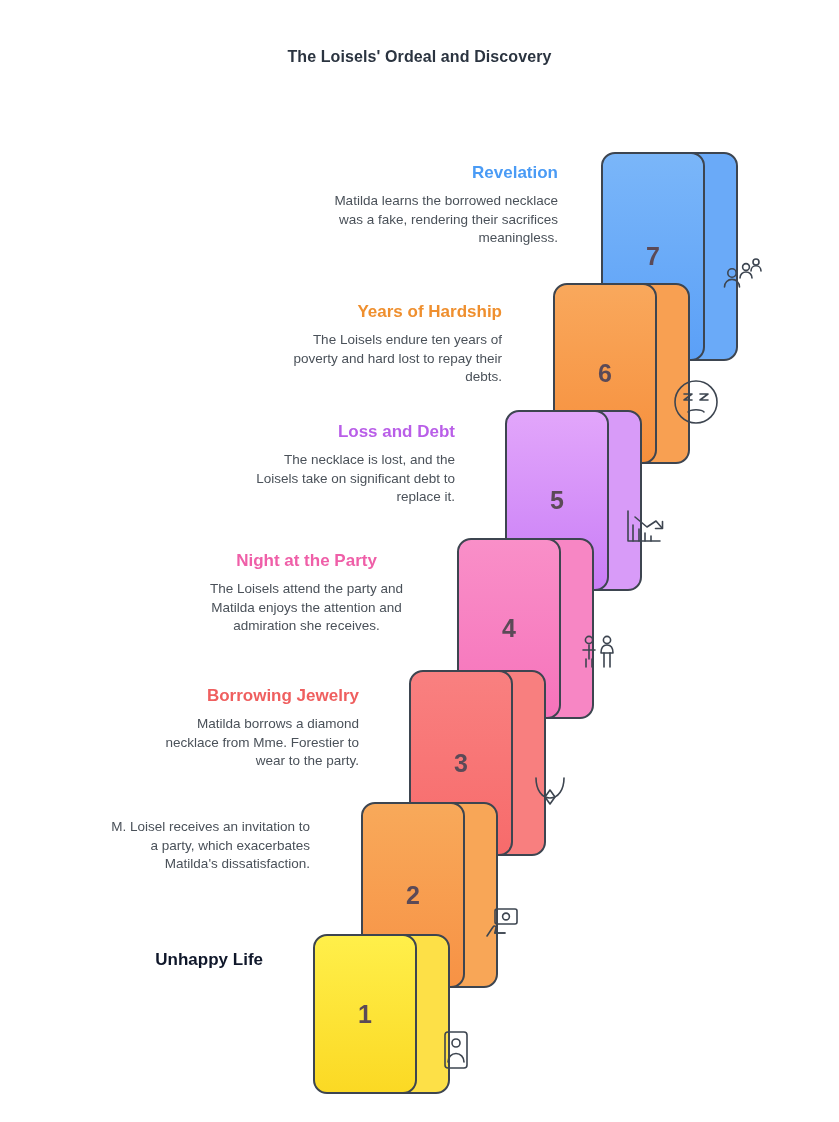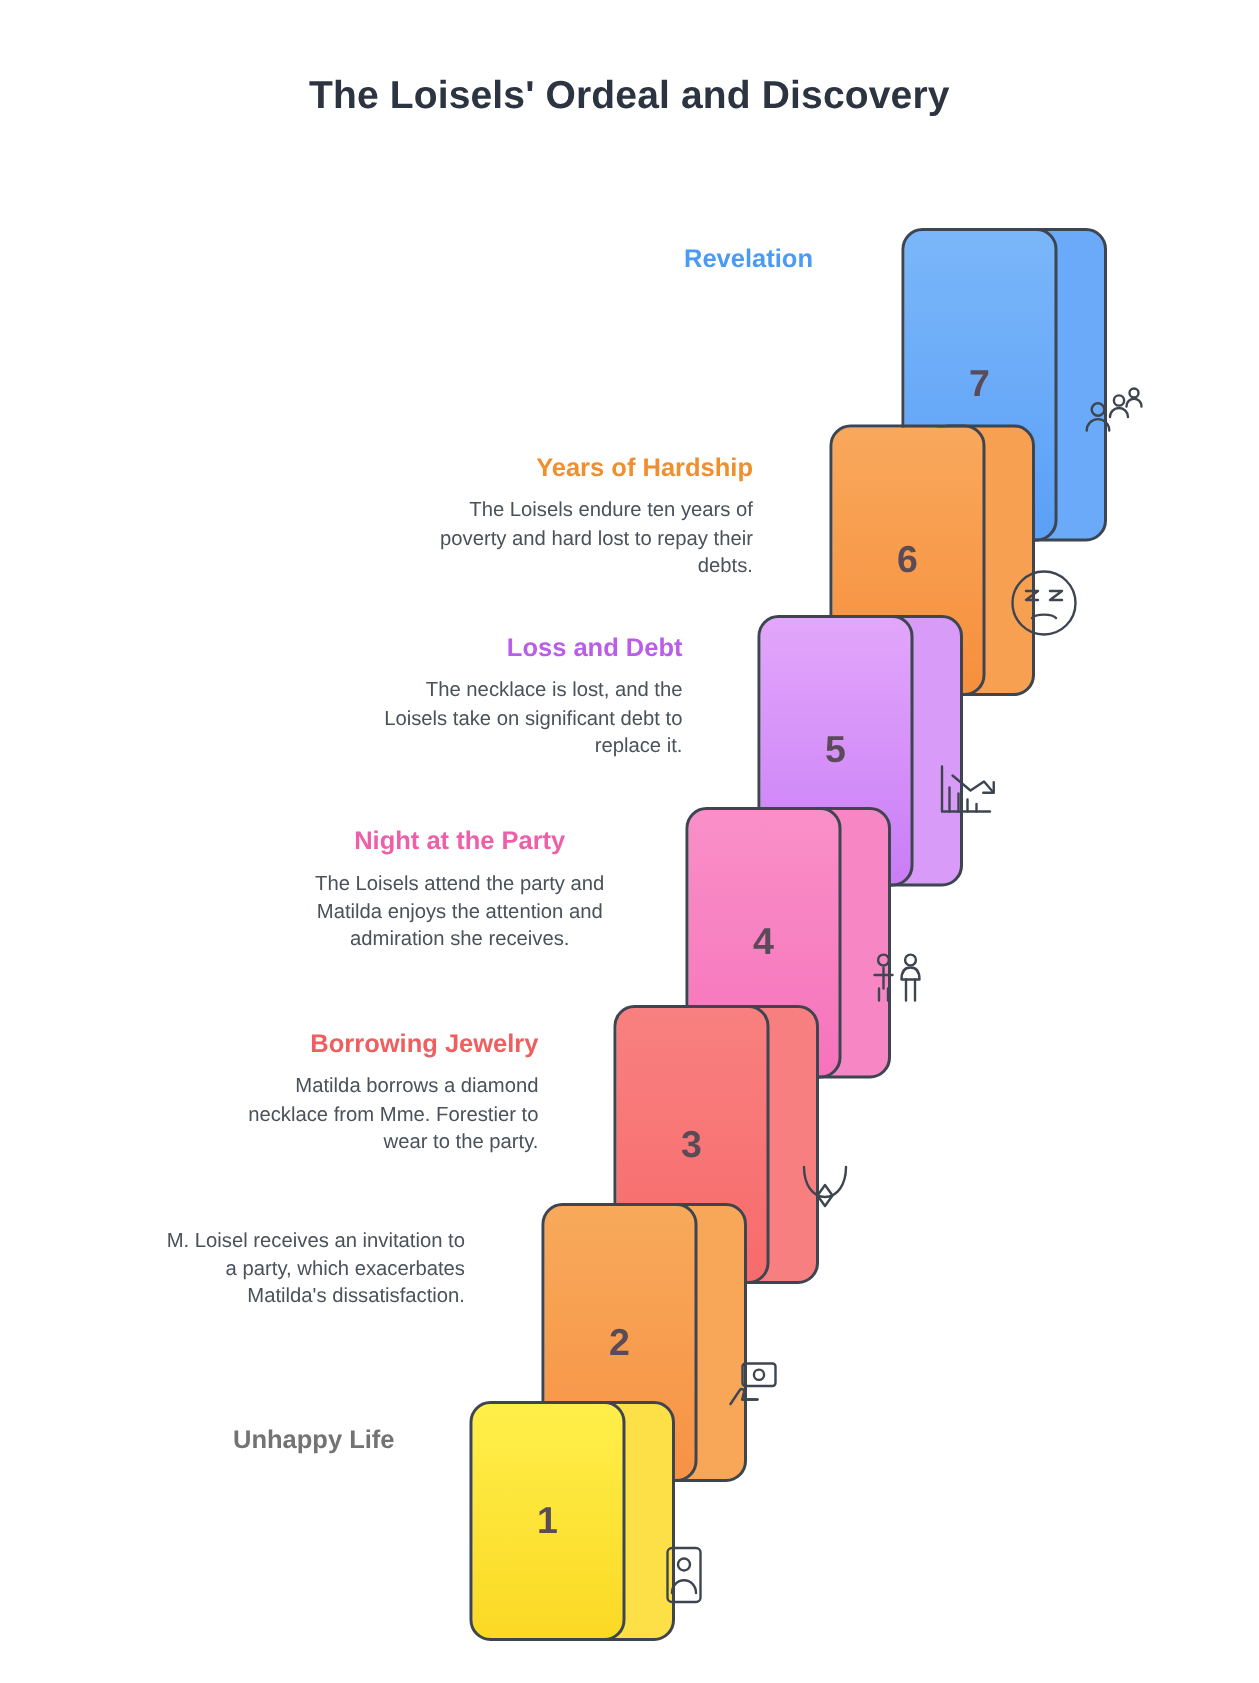--- a/index.html
+++ b/index.html
@@ -13,21 +13,21 @@
     position: relative;
     font-family: "Liberation Sans", sans-serif;
     overflow: hidden;
   }
   #page-title {
     position: absolute;
     top: 48px;
     left: 0;
     width: 839px;
     text-align: center;
-    font-size: 26px;
+    font-size: 16px;
     font-weight: bold;
     color: #2b3440;
     letter-spacing: 0.1px;
   }
   .stage {
     position: absolute;
     left: 0;
     top: 0;
     width: 839px;
     height: 1122px;
@@ -86,22 +86,23 @@
 
 <div class="stage">
 
   <div class="step">
     <div class="card-wrap">
       <div class="card-back" style="left:666px; top:152px; width:68px; height:205px; background:#6aaaf8;"></div>
       <div class="card-front" style="left:601px; top:152px; width:100px; height:205px; background:linear-gradient(180deg,#7ab6f9,#5ba0f7);">
         <span class="card-num">7</span>
       </div>
     </div>
-    <div class="textblock" style="left:300px; top:163px; width:242px;">
+    <div class="textblock" style="left:316px; top:163px; width:242px;">
       <div class="step-title" style="color:#4a9bf5;">Revelation</div>
+      <div class="step-desc">Matilda learns the borrowed necklace was a fake, rendering their sacrifices meaningless.</div>
     </div>
     <div class="icon-box" style="left:718px; top:253px;">
       <svg viewBox="0 0 48 48" width="48" height="48" fill="none" stroke="#3d4550" stroke-width="1.6" stroke-linecap="round" stroke-linejoin="round">
         <circle cx="14" cy="20" r="4.2"></circle>
         <path d="M6.5 34c0-4.4 3.4-7.6 7.5-7.6s7.5 3.2 7.5 7.6"></path>
         <circle cx="28" cy="14" r="3.4"></circle>
         <path d="M22 25c0-3.5 2.7-6 6-6s6 2.5 6 6"></path>
         <circle cx="38" cy="9" r="3"></circle>
         <path d="M33 18c0-3 2.2-5.2 5-5.2s5 2.2 5 5.2"></path>
       </svg>
@@ -212,21 +213,21 @@
   </div>
 
   <div class="step">
     <div class="card-wrap">
       <div class="card-back" style="left:378px; top:934px; width:68px; height:156px; background:#fde047;"></div>
       <div class="card-front" style="left:313px; top:934px; width:100px; height:156px; background:linear-gradient(180deg,#ffef4a,#fbd924);">
         <span class="card-num">1</span>
       </div>
     </div>
     <div class="textblock" style="left:90px; top:950px; width:173px;">
-      <div class="step-title" style="color:#737373;">Unhappy Life</div>
+      <div class="step-title" style="color:#0f172a;">Unhappy Life</div>
     </div>
     <div class="icon-box" style="left:432px; top:1026px;">
       <svg viewBox="0 0 48 48" width="48" height="48" fill="none" stroke="#3d4550" stroke-width="1.6" stroke-linecap="round" stroke-linejoin="round">
         <rect x="13" y="6" width="22" height="36" rx="3"></rect>
         <circle cx="24" cy="17" r="4"></circle>
         <path d="M16 36c0-5 3.6-8.5 8-8.5s8 3.5 8 8.5"></path>
       </svg>
     </div>
   </div>
 

